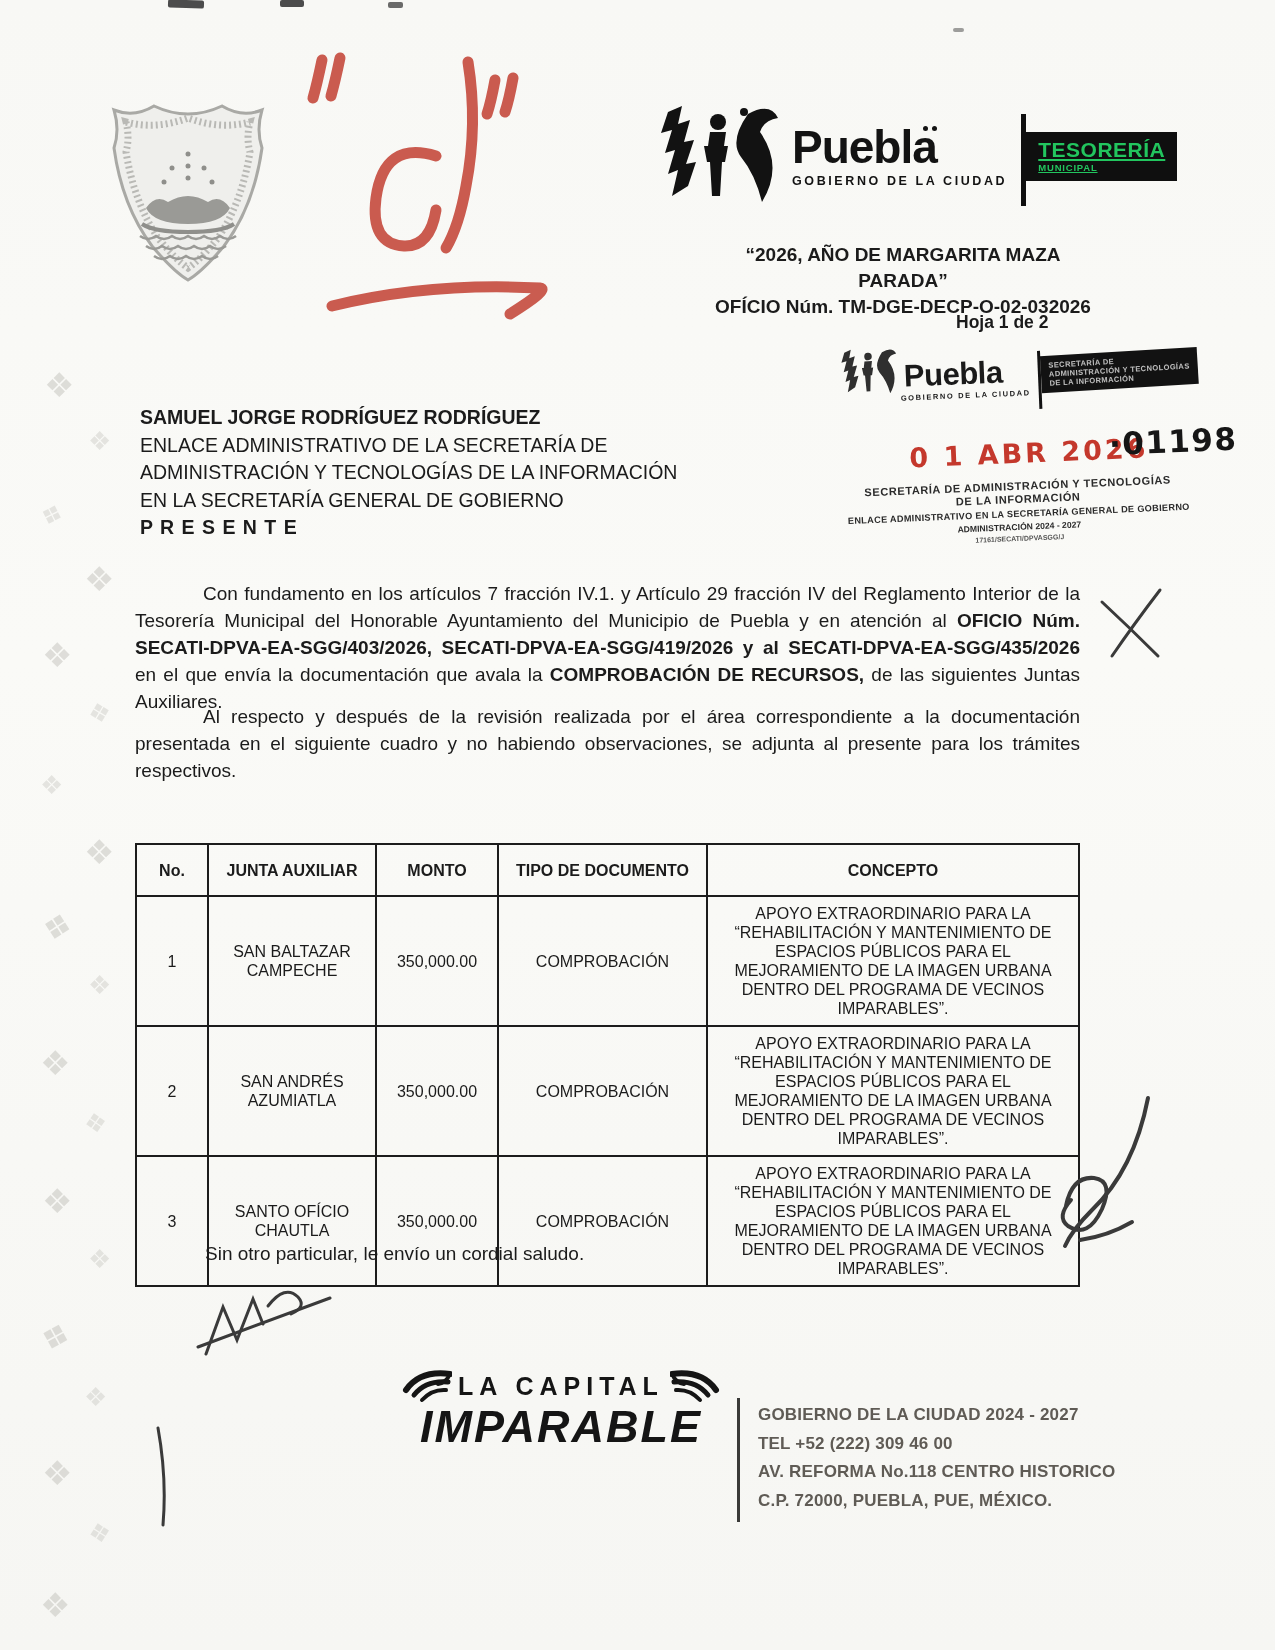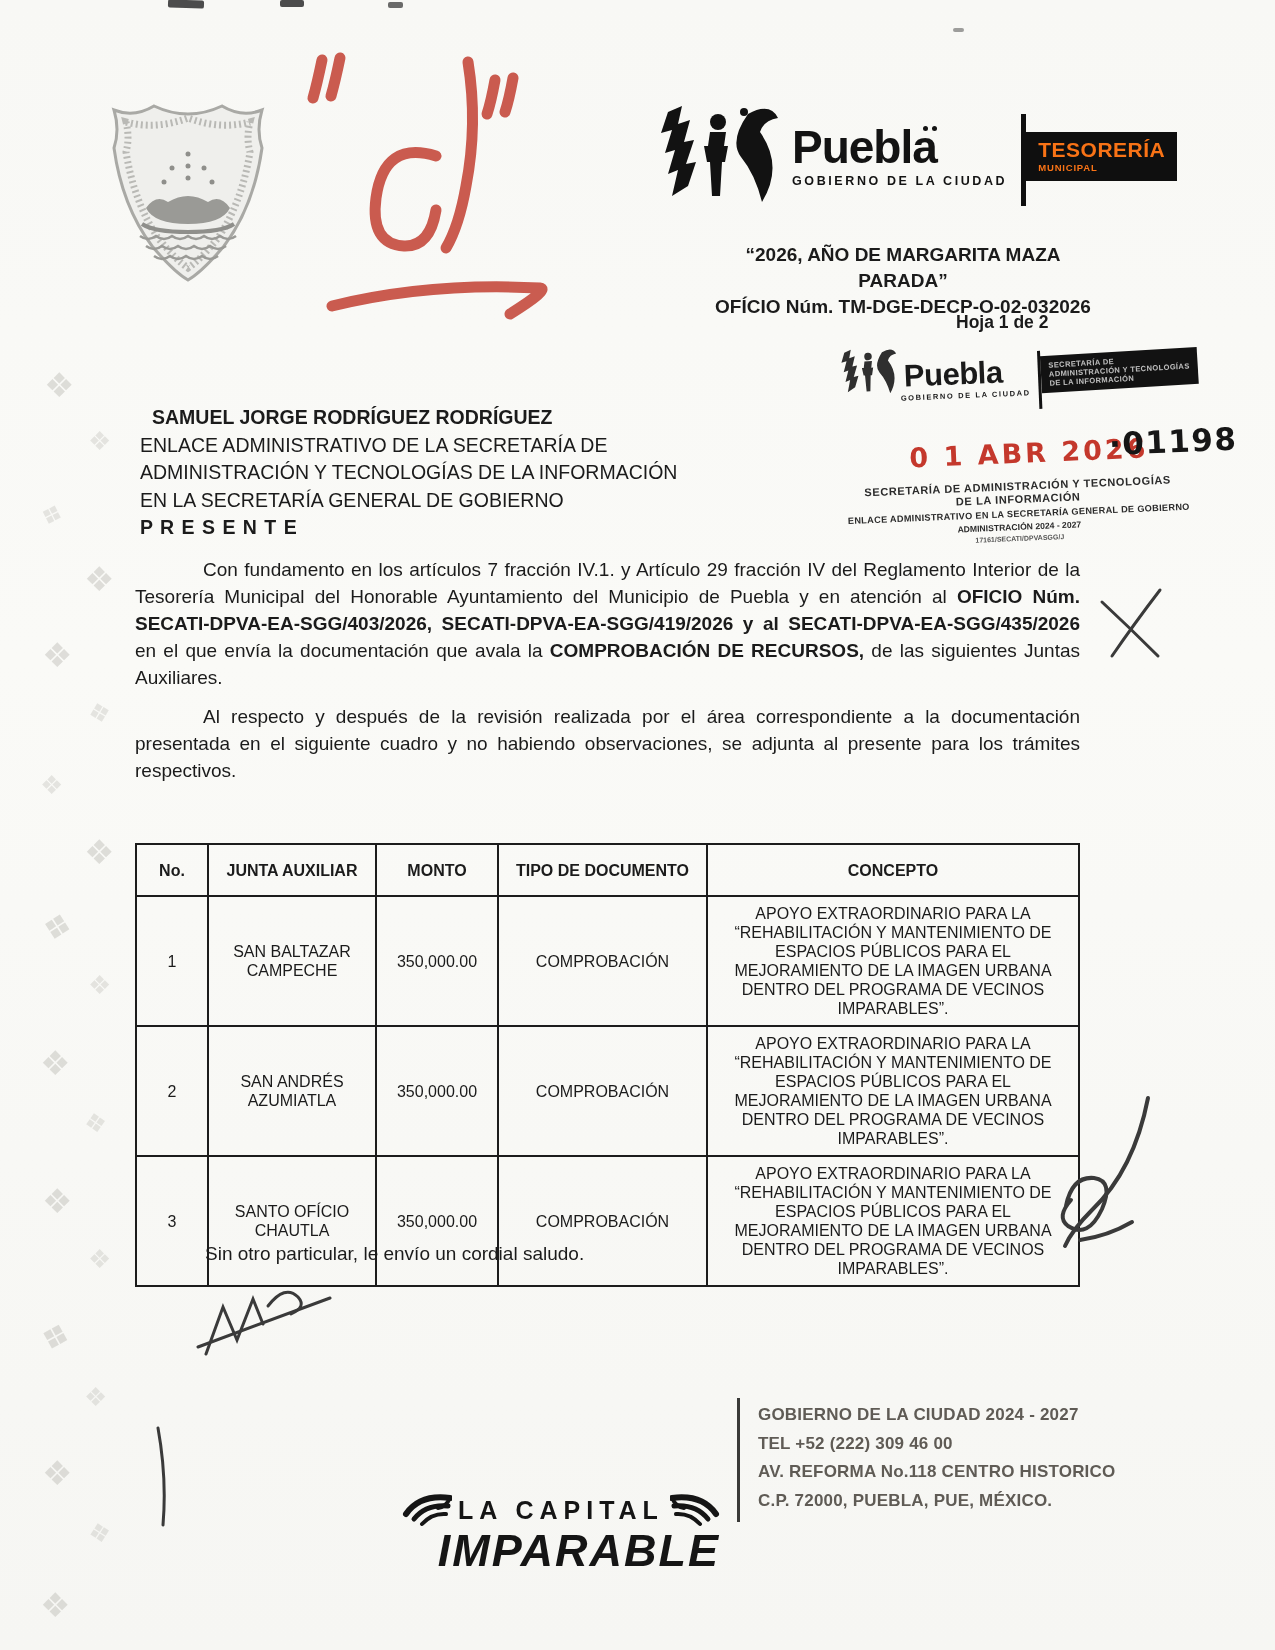--- a/index.html
+++ b/index.html
@@ -13,21 +13,21 @@
   .orn{position:absolute;color:#a9a8a0;opacity:.34;font-size:34px;line-height:1;}
   .orn.small{font-size:26px;opacity:.26;}
   
   .logo-top{left:648px;top:106px;display:flex;align-items:flex-start;}
   .logo-words{margin-left:8px;margin-top:18px;}
   .brand{font-weight:bold;font-size:46px;letter-spacing:-1px;color:#131313;line-height:1;position:relative;}
   .brand::after{content:"";position:absolute;left:61%;top:2px;width:5px;height:5px;border-radius:50%;
                 background:#131313;box-shadow:9px 0 0 #131313;}
   .tagline{font-weight:bold;font-size:12.5px;letter-spacing:2.6px;color:#131313;margin-top:4px;}
   .logo-bar{width:5px;height:92px;background:#0f0f0f;margin-left:14px;margin-top:8px;}
-  .logo-box{background:#0f0f0f;color:#f97316;margin-left:0;margin-top:26px;padding:7px 12px 8px;}
+  .logo-box{background:#0f0f0f;color:#22c55e;margin-left:0;margin-top:26px;padding:7px 12px 8px;text-decoration:underline;}
   .logo-box .b1{font-weight:bold;font-size:21px;letter-spacing:.5px;line-height:1;}
   .logo-box .b2{font-weight:bold;font-size:9.5px;letter-spacing:.8px;margin-top:2px;}
   .legend{left:712px;top:242px;width:382px;text-align:center;font-weight:bold;font-size:19px;line-height:26px;}
   .sheet{left:956px;top:312px;font-weight:bold;font-size:17.5px;}
   
   .stamp{left:788px;top:342px;width:450px;transform:rotate(-2.4deg);}
   .stamp-logo{display:flex;align-items:flex-start;margin-left:48px;}
   .stamp-brand{font-weight:bold;font-size:31px;letter-spacing:-.5px;color:#1a1a1a;line-height:1;margin-top:14px;margin-left:4px;}
   .stamp-tag{font-weight:bold;font-size:7.5px;letter-spacing:1.6px;margin-top:2px;color:#1a1a1a;}
   .stamp-bar{width:3px;height:58px;background:#121212;margin-left:8px;margin-top:10px;}
@@ -37,38 +37,38 @@
               letter-spacing:3px;font-family:"DejaVu Sans",sans-serif;}
   .stamp-folio{position:absolute;left:318px;top:88px;color:#161616;font-weight:bold;font-size:31px;
                letter-spacing:1.5px;font-family:"DejaVu Sans",sans-serif;}
   .stamp-lines{position:absolute;left:0;top:138px;width:450px;text-align:center;color:#2b2b2b;}
   .sl1{font-size:11px;font-weight:bold;letter-spacing:.6px;line-height:13px;}
   .sl3{font-size:9.2px;font-weight:bold;letter-spacing:.3px;margin-top:3px;}
   .sl4{font-size:8.6px;font-weight:bold;margin-top:3px;}
   .sl5{font-size:7px;font-weight:bold;margin-top:3px;opacity:.8;}
   
   .recipient{left:140px;top:404px;font-size:19.5px;line-height:27.5px;}
-  .recipient .name{font-weight:bold;margin-left:12px;}
+  .recipient .name{font-weight:bold;}
   .recipient .presente{font-weight:bold;letter-spacing:1px;}
   
   .para{left:135px;width:945px;font-size:19px;line-height:27px;text-align:justify;text-indent:68px;}
-  .p1{top:556px;}
+  .p1{top:580px;}
   .p2{top:703px;}
   b.run{font-weight:bold;}
   
   .doc-table{left:135px;top:843px;border-collapse:collapse;table-layout:fixed;width:943px;}
   .doc-table th,.doc-table td{border:2px solid #1c1c1c;text-align:center;vertical-align:middle;
        font-size:16px;line-height:19px;padding:7px 8px;}
   .doc-table th{font-weight:bold;height:36px;font-size:16px;}
   .doc-table td{height:111px;}
   .col-no{width:72px;}.col-junta{width:168px;}.col-monto{width:122px;}.col-tipo{width:209px;}.col-conc{width:372px;}
   
   .closing{left:205px;top:1243px;font-size:19px;}
   
-  .footer-logo{left:402px;top:1492px;width:318px;text-align:right;}
+  .footer-logo{left:402px;top:1368px;width:318px;text-align:center;}
   .fl-row{display:flex;align-items:center;justify-content:center;gap:6px;}
   .fl-top{font-weight:bold;font-size:25px;letter-spacing:6px;color:#151515;}
   .fl-bottom{font-weight:bold;font-size:45px;letter-spacing:2px;color:#151515;margin-top:-3px;font-style:italic;}
   .footer-divider{left:737px;top:1398px;width:3px;height:124px;background:#3a3a38;}
   .footer-text{left:758px;top:1401px;font-size:17px;font-weight:bold;color:#5f5b55;line-height:28.5px;letter-spacing:.2px;}
   svg.overlay{position:absolute;left:0;top:0;pointer-events:none;}
 </style>
 </head>
 <body>
 

